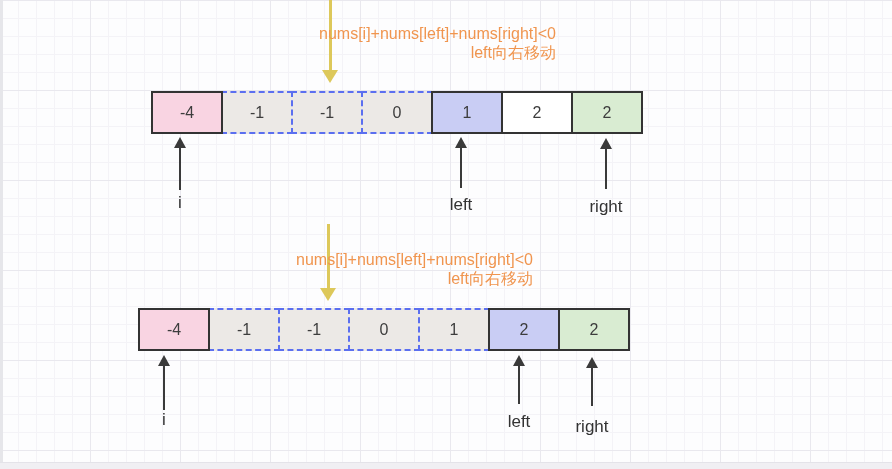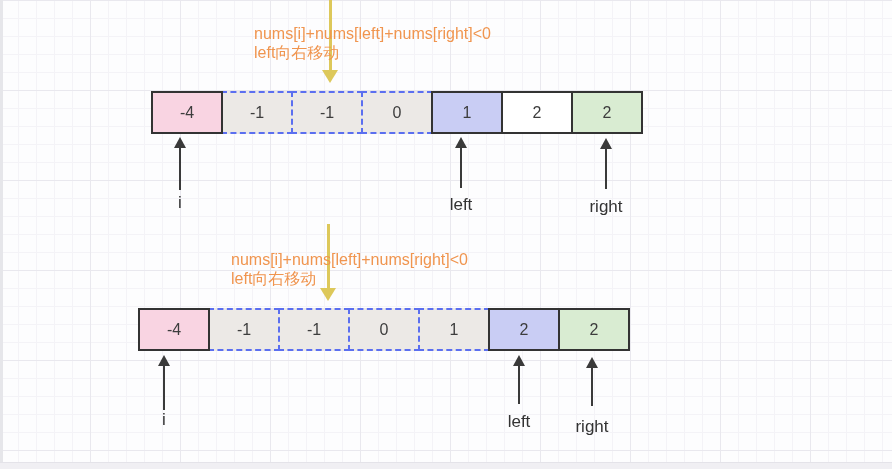--- a/index.html
+++ b/index.html
@@ -13,21 +13,21 @@
       linear-gradient(to right,#e9e8ee 1px,transparent 1px) 0 0 / 90px 90px,
       linear-gradient(to bottom,#e9e8ee 1px,transparent 1px) 0 0 / 90px 90px,
       linear-gradient(to right,#f4f3f7 1px,transparent 1px) 0 0 / 18px 18px,
       linear-gradient(to bottom,#f4f3f7 1px,transparent 1px) 0 0 / 18px 18px,
       #fdfdfe;
   }
   .left-strip{position:absolute;left:0;top:0;width:3px;height:469px;background:#e6e6ea;}
   .bottom-strip{position:absolute;left:0;bottom:0;width:892px;height:6px;background:#f0eff3;border-top:1px solid #e4e3e9;}
 
   .caption{
-    position:absolute;width:302px;text-align:left;
+    position:absolute;width:302px;text-align:right;
     color:#f0954f;font-size:16px;line-height:19px;white-space:nowrap;
   }
   .caption .cap-line{display:block;}
 
   .down-arrow{position:absolute;width:16px;}
   .down-arrow .shaft{width:3px;background:#ddc85a;margin:0 auto;}
   .down-arrow .head{width:0;height:0;margin:0 auto;
     border-left:8px solid transparent;border-right:8px solid transparent;
     border-top:13px solid #ddc85a;}
 

